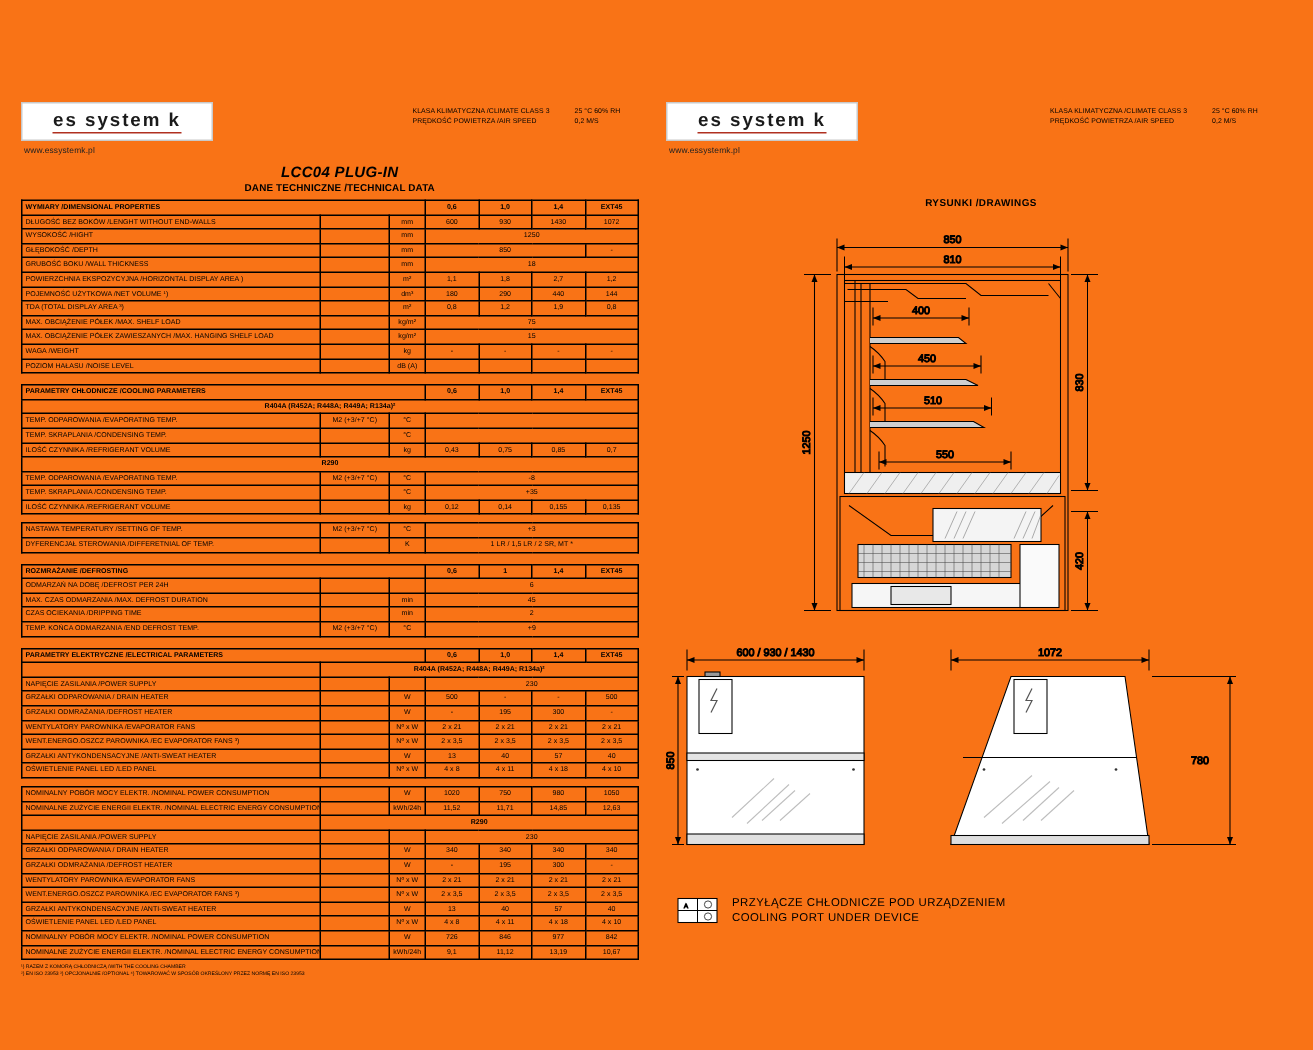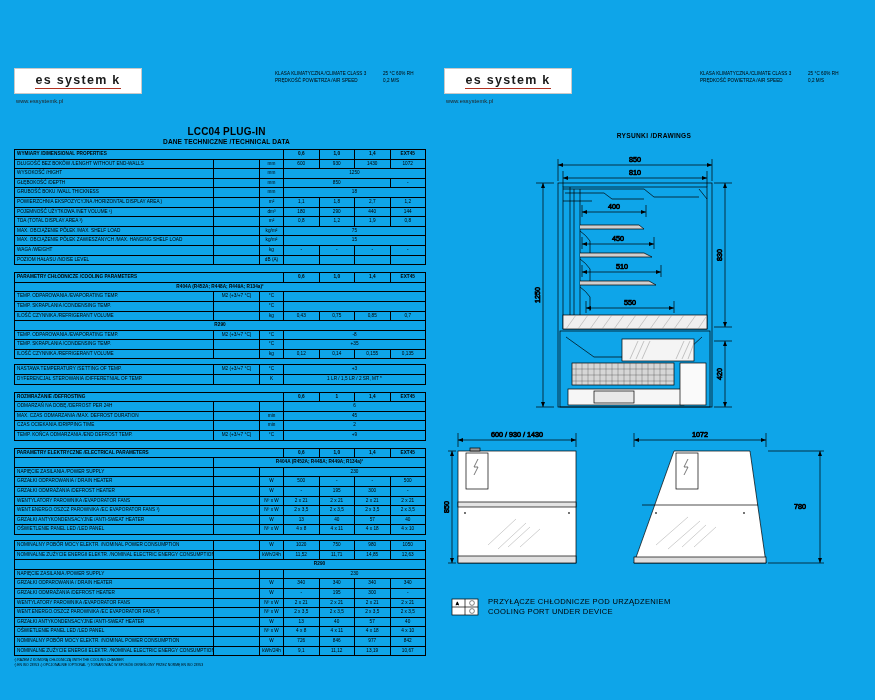--- a/index.html
+++ b/index.html
@@ -4,21 +4,21 @@
 <style>
   * { box-sizing: border-box; }
   html, body {
     margin: 0; padding: 0;
     width: 875px; height: 700px;
     background: #ffffff;
     font-family: "Liberation Sans", sans-serif;
     color: #000;
     overflow: hidden;
   }
-  .page { position: relative; width: 875px; height: 700px; background:#0ea5e9; }
+  .page { position: relative; width: 875px; height: 700px; background:#f97316; }
 
   
   .panel-left  { position:absolute; left:14px;  top:68px; width:425px; }
   .panel-right { position:absolute; left:444px; top:68px; width:420px; }
 
   
   .logo-box {
     width: 128px; height: 26px;
     border: 1px solid #c9c9c9;
     display:flex; align-items:center; justify-content:center;
@@ -34,21 +34,21 @@
 
   .climate {
     position:absolute; right:0; top:2px;
     font-size:4.6px; line-height:7px; letter-spacing:.05px; white-space:nowrap;
   }
   .climate .row { display:flex; }
   .climate .k { width:108px; }
   .climate .v { width:56px; }
 
   .title-main {
-    text-align:center; font-weight:700; font-size:10px; margin-top:18px; letter-spacing:.2px;
+    text-align:center; font-weight:700; font-size:10px; margin-top:2px; letter-spacing:.2px;font-style:italic;
   }
   .title-sub {
     text-align:center; font-weight:700; font-size:6.6px; margin-top:1px; letter-spacing:.1px;
   }
   .title-draw {
     text-align:center; font-weight:700; font-size:6.6px; margin-top:24px; letter-spacing:.3px;
   }
 
   
   table.dt {

